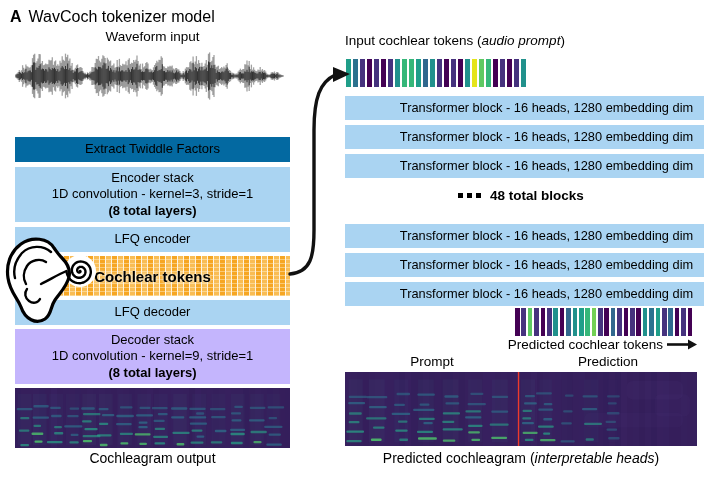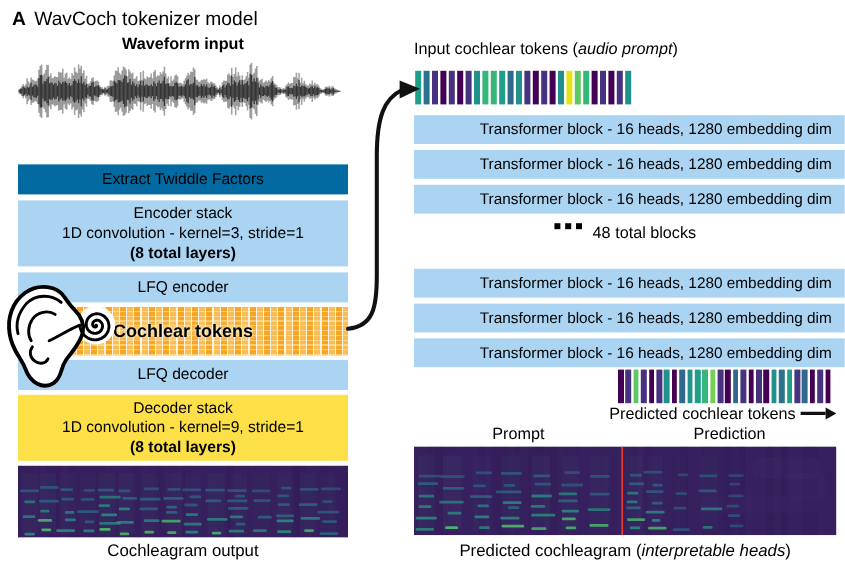--- a/index.html
+++ b/index.html
@@ -5,21 +5,21 @@
   html,body{margin:0;padding:0;background:#ffffff;}
   .canvas{
     position:relative;width:704px;height:485px;background:#ffffff;
     font-family:"Liberation Sans",sans-serif;color:#000;overflow:hidden;
   }
   .abs{position:absolute;}
   
   .panel-title{font-size:16px;top:8px;white-space:nowrap;}
   .panel-letter{font-weight:bold;margin-right:7px;}
   
-  .wave-label{left:15px;top:29px;width:275px;text-align:center;font-size:13.5px;font-weight:bold;}
+  .wave-label{left:15px;top:29px;width:275px;text-align:center;font-size:13.5px;}
   #waveform-svg{left:15px;top:46px;width:275px;height:60px;}
   .bluebox{
     left:15px;width:275px;display:flex;flex-direction:column;
     align-items:center;justify-content:center;font-size:13px;line-height:16.5px;
     text-align:center;
   }
   .box-extract{top:137px;height:25px;}
   .box-encoder{top:167px;height:55px;}
   .box-lfq-enc{top:227px;height:25px;}
   .box-lfq-dec{top:300px;height:25px;}
@@ -53,21 +53,21 @@
   #strip-input .token-bar{width:5px;}
   #strip-pred .token-bar{width:4.6px;}
   .tblock{
     left:345px;width:403px;height:24px;display:flex;align-items:center;
     justify-content:center;font-size:12.8px;
   }
   .tb1{top:96px;}.tb2{top:125px;}.tb3{top:154px;}
   .tb4{top:224px;}.tb5{top:253px;}.tb6{top:282px;}
   .ellipsis-row{
     left:345px;top:186px;width:352px;height:18px;display:flex;
-    align-items:flex-start;justify-content:center;font-weight:normal;font-size:13.5px;
+    align-items:center;justify-content:center;font-weight:bold;font-size:13.5px;
   }
   .dot-sq{width:5px;height:5px;background:#000;display:inline-block;margin-right:4px;}
   .dot-last{margin-right:9px;}
   .pred-label-row{
     left:345px;top:337px;width:352px;display:flex;align-items:center;
     justify-content:flex-end;font-size:13.5px;
   }
   .pred-arrow-svg{margin-left:4px;display:block;}
   .pp-labels{left:345px;top:354px;width:352px;height:16px;font-weight:normal;font-size:13.5px;}
   .pp-prompt{position:absolute;left:0;width:174px;text-align:center;}
@@ -592,21 +592,21 @@
   </div>
 
   <div class="abs orange-band">
     <span class="orange-band-text">Cochlear tokens</span>
   </div>
 
   <div class="abs bluebox box-lfq-dec" style="background: rgb(170, 212, 242);">
     <div>LFQ decoder</div>
   </div>
 
-  <div class="abs bluebox box-decoder" style="background: #fde047;">
+  <div class="abs bluebox box-decoder" style="background: #c4b5fd;">
     <div>Decoder stack</div>
     <div>1D convolution - kernel=9, stride=1</div>
     <div class="bold">(8 total layers)</div>
   </div>
 
   <svg id="coch-a" class="abs" viewBox="0 0 275 60" preserveAspectRatio="none">
       <rect x="0" y="0" width="275" height="60" fill="#38215f"></rect>
       <rect x="0" y="0" width="6" height="60" fill="#2a1850" opacity="0.22"></rect>
       <rect x="6" y="0" width="6" height="60" fill="#2a1850" opacity="0.16"></rect>
       <rect x="12" y="0" width="6" height="60" fill="#2a1850" opacity="0.14"></rect>

